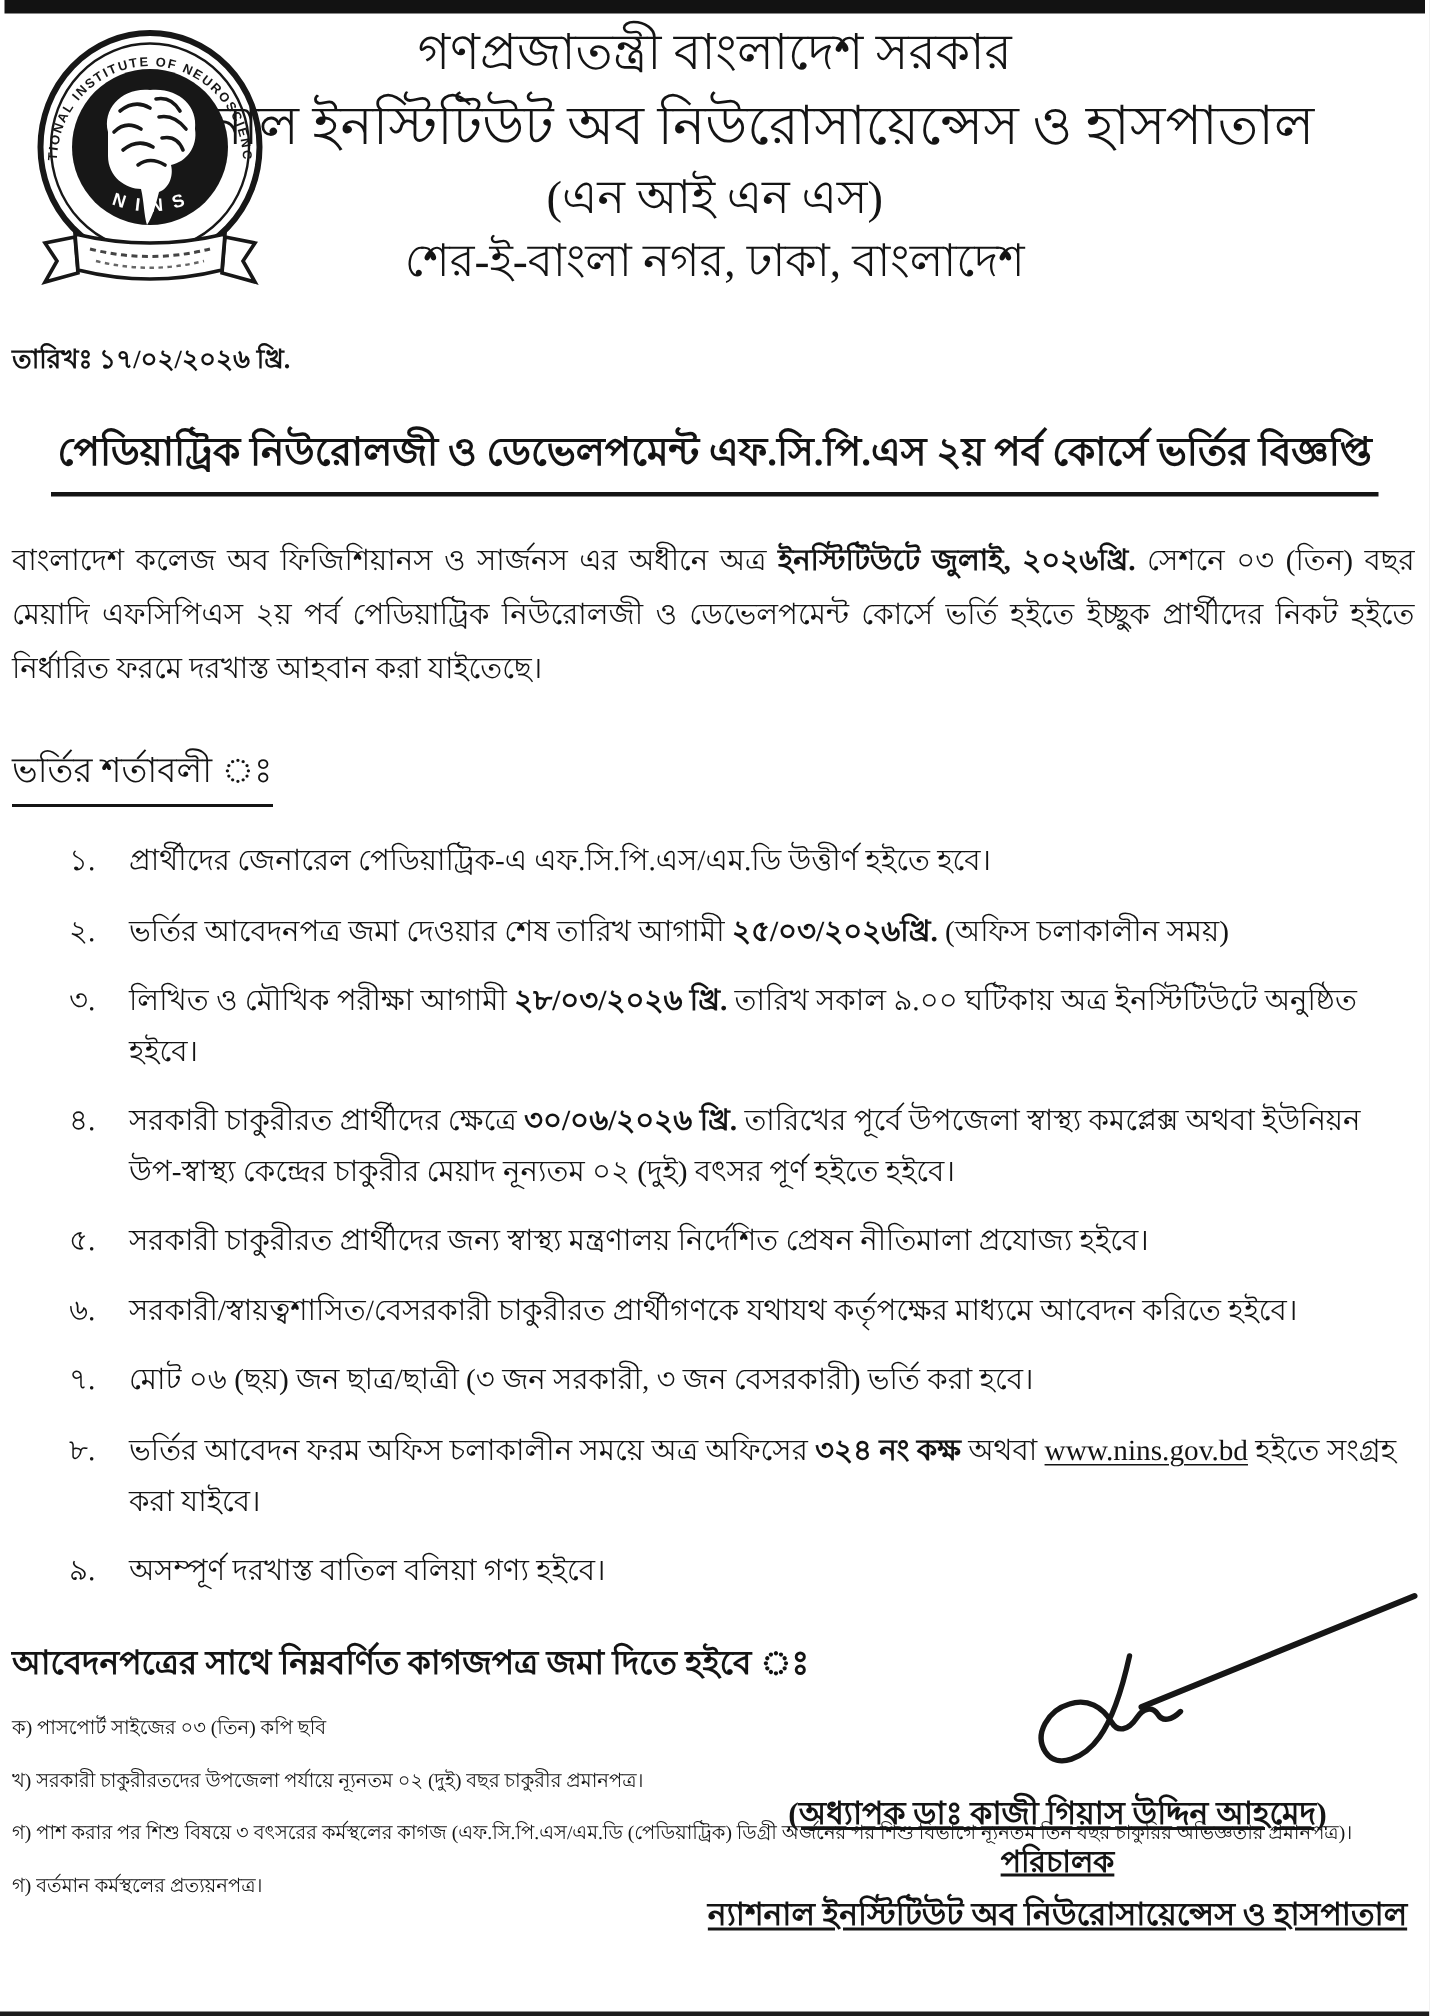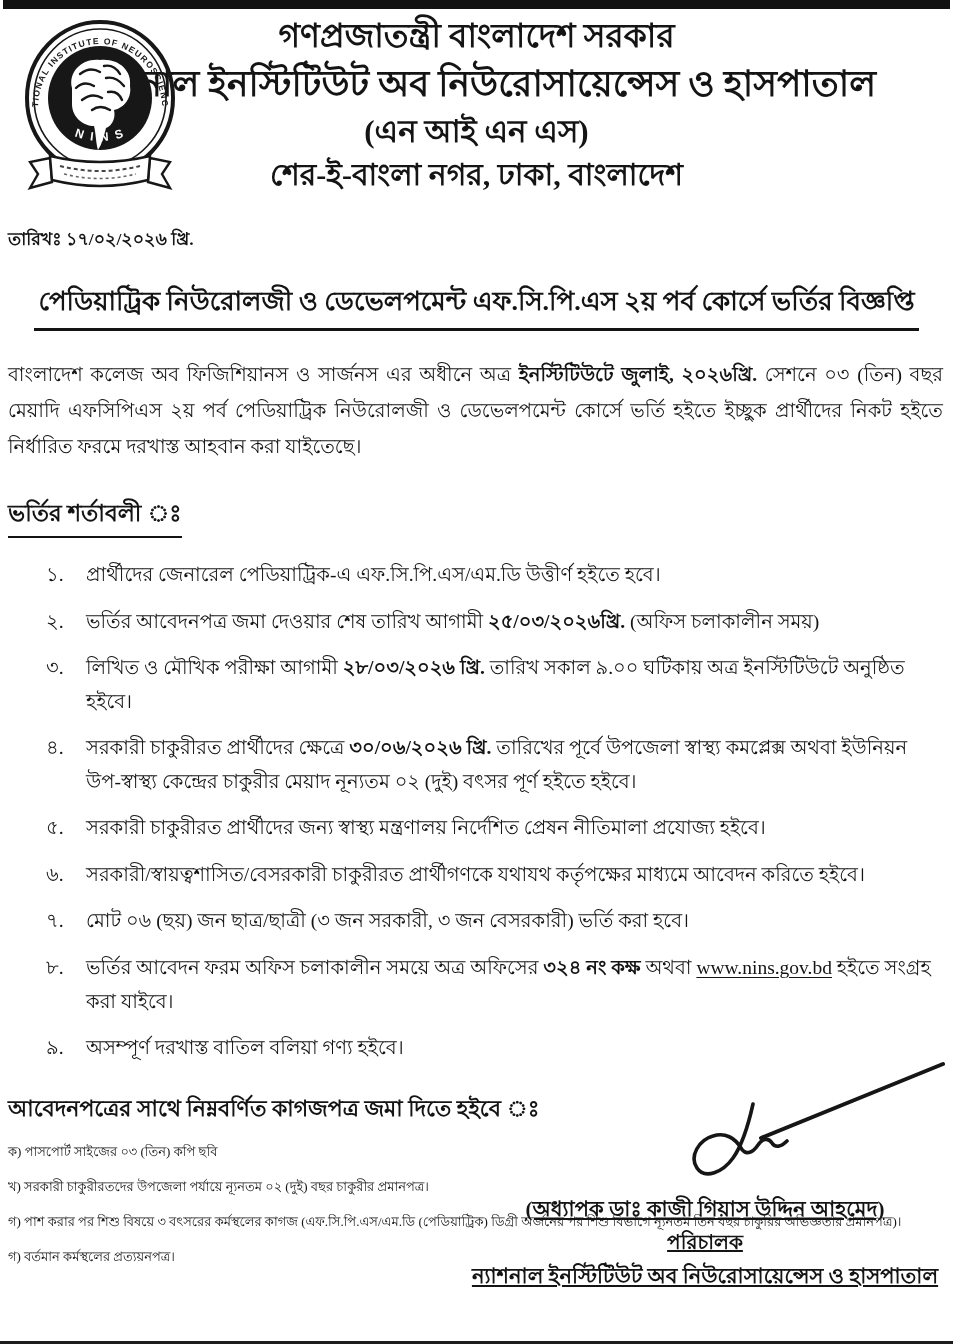--- a/index.html
+++ b/index.html
@@ -16,42 +16,42 @@
     position:absolute;top:0;left:3px;right:3px;height:9px;
     background:#121212;
   }
   .bottom-line{
     position:absolute;bottom:0;left:0;right:0;height:3px;
     background:#1c1c1c;
   }
   
   .header{position:relative;padding-top:14px;height:196px;}
   .logo{position:absolute;left:16px;top:16px;width:168px;height:186px;}
-  .hline{text-align:center;font-weight:700;}
+  .hline{text-align:center;font-weight:400;}
   .h-govt{font-size:33px;line-height:44px;}
   .h-org{font-size:36px;line-height:52px;}
   .h-abbr{font-size:31px;line-height:44px;}
   .h-addr{font-size:30px;line-height:42px;}
   
   .memo-row{
     display:flex;justify-content:space-between;align-items:flex-start;
     margin:16px 10px 0 8px;font-size:17.5px;font-weight:700;
   }
   
   .title-wrap{text-align:center;margin-top:26px;}
   .title{
     display:inline-block;font-size:26px;font-weight:700;
     border-bottom:3px solid #141414;padding:0 4px 3px 4px;
   }
   
   .intro{
     margin:26px 10px 0 8px;font-size:19.5px;line-height:1.85;
     text-align:justify;
   }
-  .sec-heading{margin:30px 8px 0 8px;font-size:23px;font-weight:700;}
+  .sec-heading{margin:30px 8px 0 8px;font-size:23px;font-weight:400;}
   .sec-heading .ul{border-bottom:2.5px solid #141414;padding-bottom:2px;display:inline-block;}
   .cond-list{margin-top:20px;}
   .cond-item{
     display:flex;margin:0 12px 13px 46px;font-size:19.5px;line-height:1.72;
   }
   .cond-num{flex:0 0 40px;}
   .cond-text{flex:1;}
   .docs-heading{margin:26px 8px 12px 8px;font-size:22px;font-weight:700;}
   .doc-item{margin:0 10px 12px 8px;font-size:13px;line-height:1.78;}
   .bseg{font-weight:700;}

